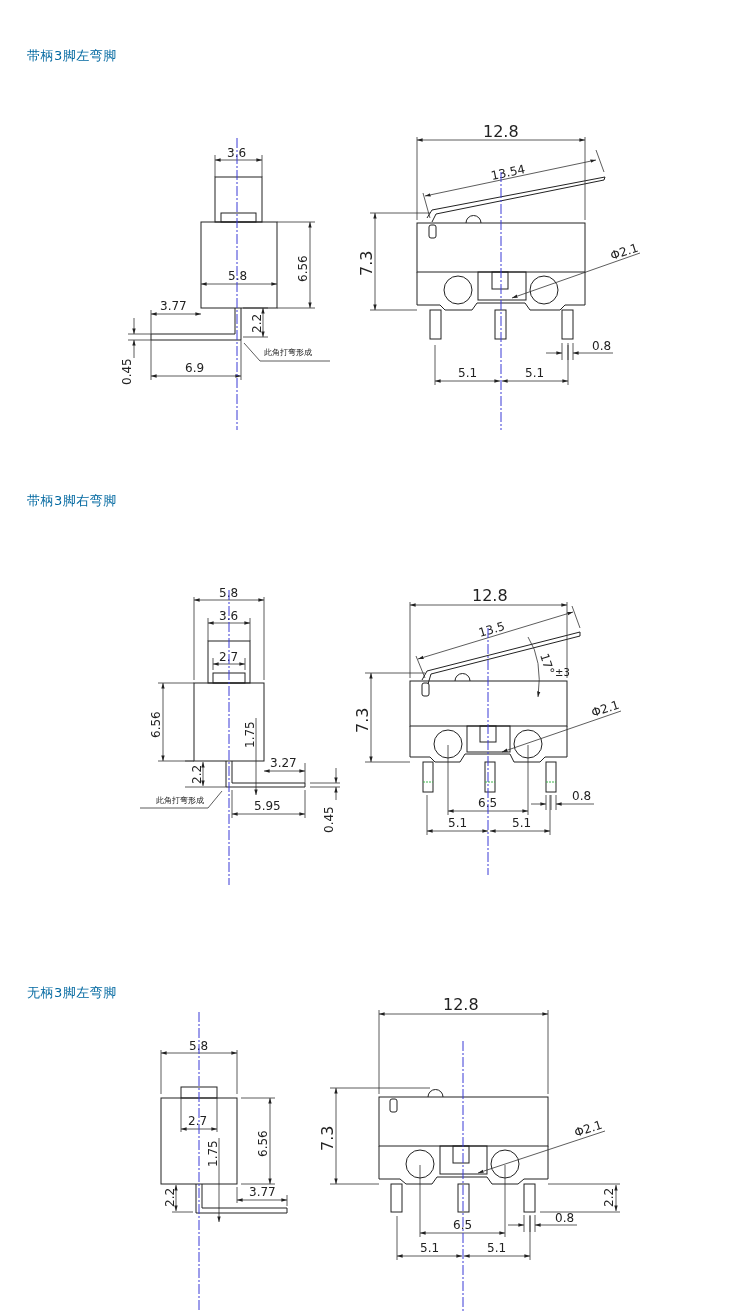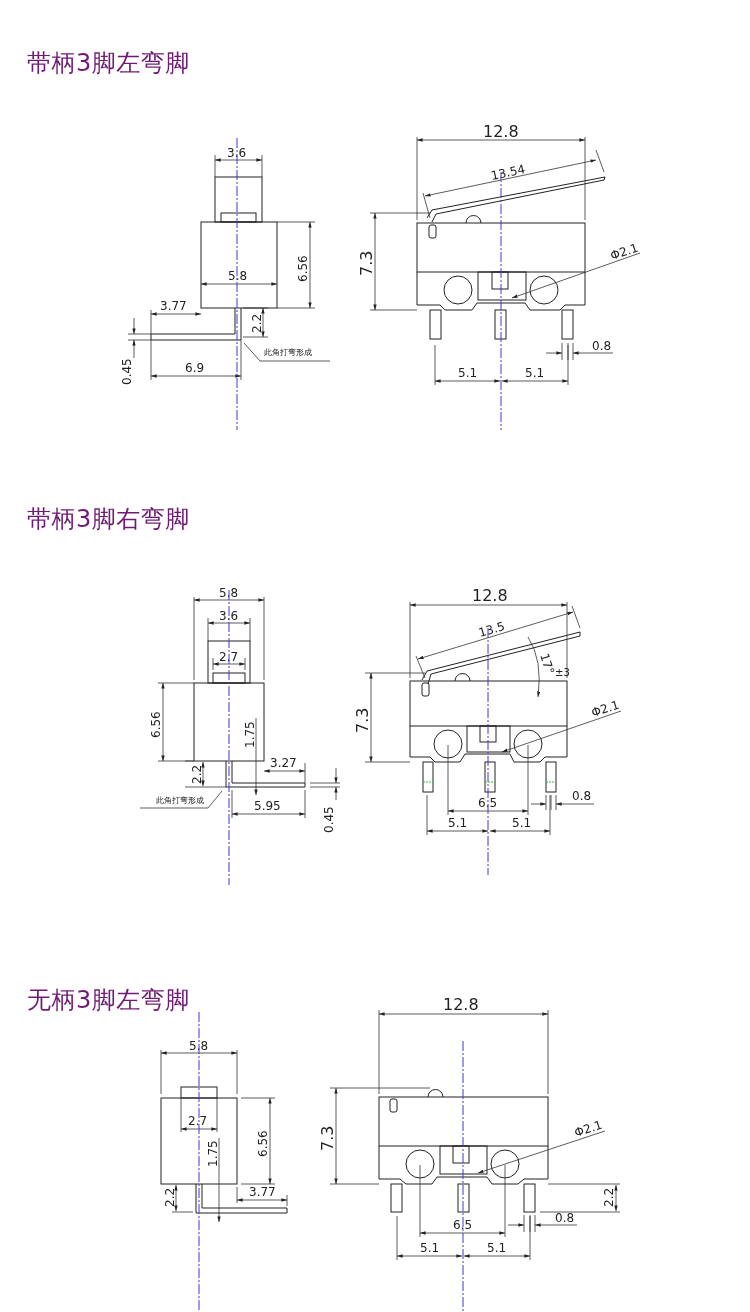--- a/index.html
+++ b/index.html
@@ -1,31 +1,31 @@
 <!DOCTYPE html>
 <html><head>
 <meta charset="utf-8">
 <style>
   html, body { margin: 0; padding: 0; background: #ffffff; }
   body { width: 750px; height: 1312px; position: relative; overflow: hidden; font-family: "DejaVu Sans", sans-serif; }
-  .section-title { position: absolute; left: 27px; font-size: 24px; color: #701a75; font-family: "DejaVu Sans", sans-serif; letter-spacing: 0.5px; }
+  .section-title { position: absolute; left: 27px; font-size: 13px; color: #0369a1; font-family: "DejaVu Sans", sans-serif; letter-spacing: 0.5px; }
   svg { position: absolute; left: 0; top: 0; }
   .ln { stroke: #222; stroke-width: 1; fill: none; }
   .thin { stroke: #333; stroke-width: 0.8; fill: none; }
   .axis { stroke: #3b3bd6; stroke-width: 1; stroke-dasharray: 10 2 2 2; fill: none; }
   .dim { font-family: "DejaVu Sans", sans-serif; font-size: 12px; fill: #222; }
   .dimlg { font-family: "DejaVu Sans", sans-serif; font-size: 16px; fill: #222; }
   .note { font-family: "DejaVu Serif", serif; font-size: 8px; fill: #222; }
   .green { stroke: #3cb44b; stroke-width: 1; stroke-dasharray: 2 1; }
 </style>
 </head>
 <body>
 
 <div class="section-title" style="top:47px">带柄3脚左弯脚</div>
-<div class="section-title" style="top:503px">带柄3脚右弯脚</div>
+<div class="section-title" style="top:492px">带柄3脚右弯脚</div>
 <div class="section-title" style="top:984px">无柄3脚左弯脚</div>
 
 <svg width="750" height="1312" viewBox="0 0 750 1312">
   <defs>
     <marker id="arr" viewBox="0 0 10 10" refX="10" refY="5" markerWidth="7" markerHeight="7" orient="auto-start-reverse">
       <path d="M0,2 L10,5 L0,8 z" fill="#222"></path>
     </marker>
   </defs>
 
   <g>

